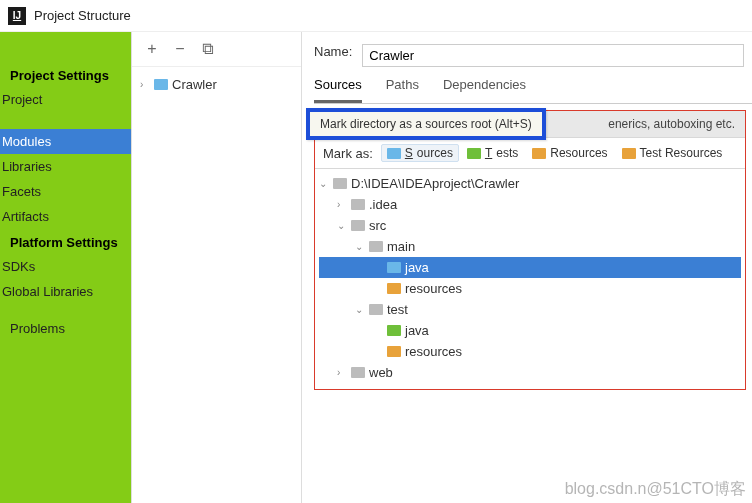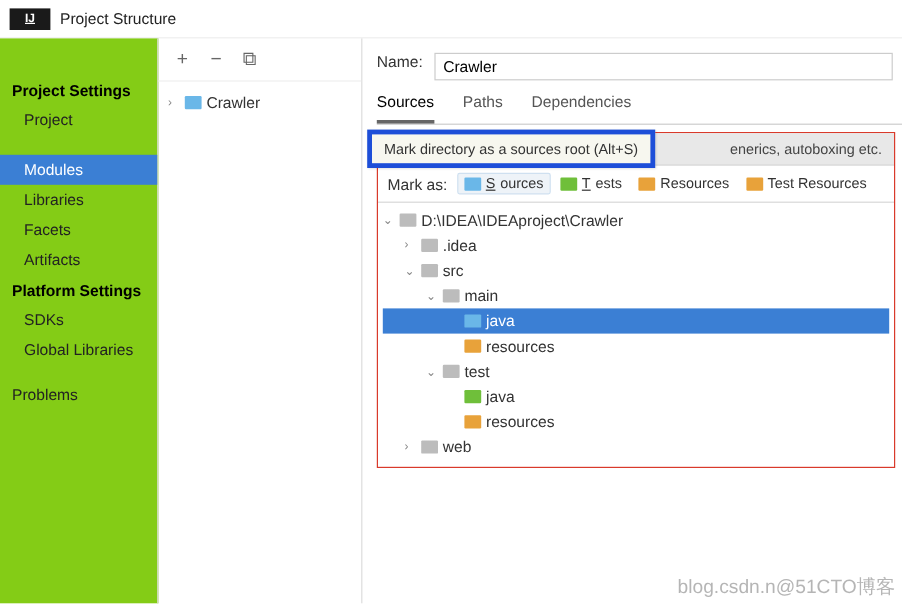--- a/index.html
+++ b/index.html
@@ -1,26 +1,26 @@
 <!DOCTYPE html>
 <html><head>
   <meta charset="utf-8">
   <style>
     * { margin: 0; padding: 0; box-sizing: border-box; font-family: -apple-system, "Segoe UI", Arial, sans-serif; }
     body { font-size: 13px; color: #333; background: #fff; width: 752px; height: 503px; overflow: hidden; position: relative; }
     
     .titlebar { display: flex; align-items: center; height: 32px; padding: 0 8px; background: #fff; border-bottom: 1px solid #eee; }
-    .titlebar-icon { width: 34px; height: 18px; background: #1a1a1a; display: inline-flex; align-items: center; justify-content: center; color: #fff; font-size: 10px; font-weight: bold; margin-right: 8px; text-decoration: underline; }
+    .titlebar-icon { width: 18px; height: 18px; background: #1a1a1a; display: inline-flex; align-items: center; justify-content: center; color: #fff; font-size: 10px; font-weight: bold; margin-right: 8px; text-decoration: underline; }
     .titlebar-text { font-size: 13px; color: #222; }
     
     .main { display: flex; height: calc(100% - 32px); }
     
     .sidebar { width: 132px; background: #84cc16; border-right: 1px solid #ddd; padding-top: 30px; }
     .sidebar-heading { font-weight: bold; font-size: 13px; padding: 6px 10px 4px; color: #000; }
-    .sidebar-item { padding: 5px 10px 5px 20px; cursor: pointer; color: #222; }
+    .sidebar-item { padding: 5px 10px 5px 2px; cursor: pointer; color: #222; }
     .sidebar-item.selected { background: #3b7fd4; color: #fff; margin-top: 17px; }
     .sidebar-spacer { height: 12px; }
     
     .center { width: 170px; border-right: 1px solid #ddd; display: flex; flex-direction: column; }
     .toolbar { display: flex; gap: 12px; padding: 8px 12px; align-items: center; color: #666; font-size: 16px; }
     .toolbar-btn { cursor: pointer; width: 16px; text-align: center; }
     .module-list { flex: 1; border-top: 1px solid #eee; padding: 6px 0; }
     .module-row { display: flex; align-items: center; padding: 4px 8px; gap: 4px; cursor: pointer; }
     .chev { font-size: 10px; color: #888; width: 10px; }
     .folder-icon { width: 14px; height: 11px; display: inline-block; }

